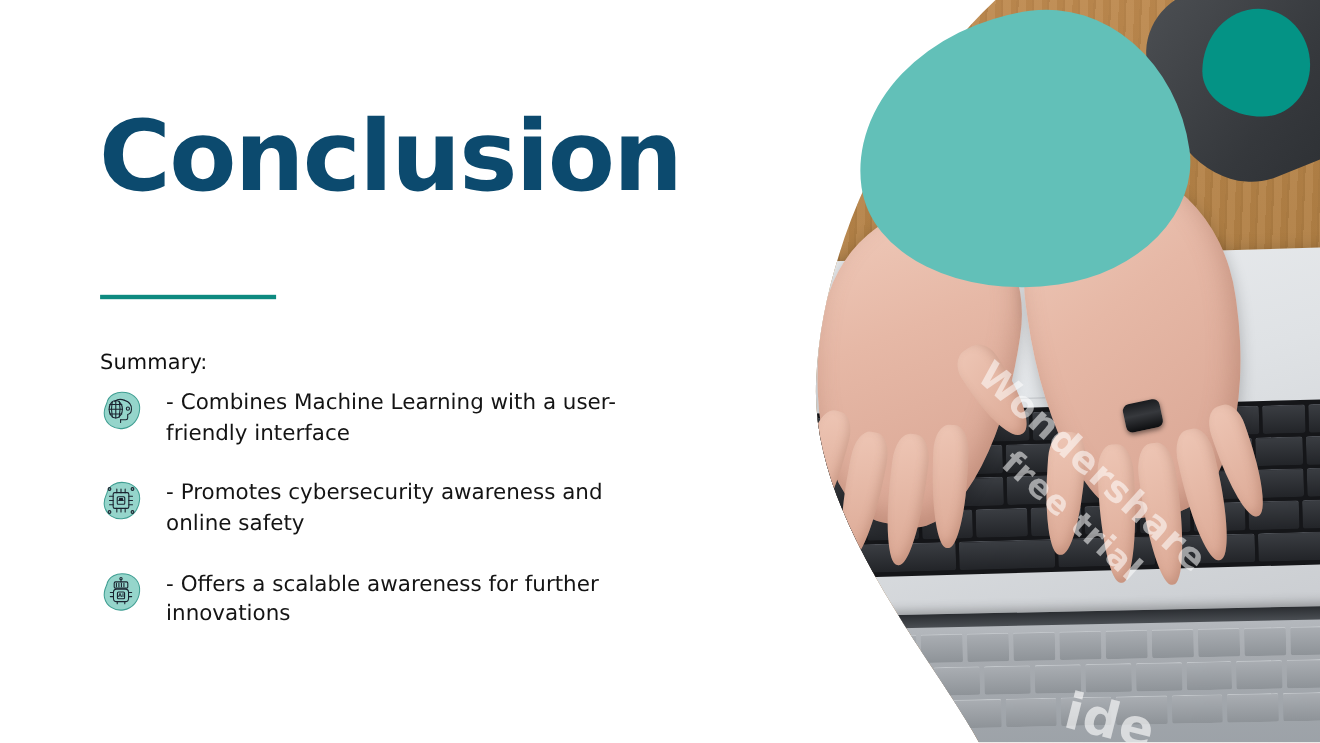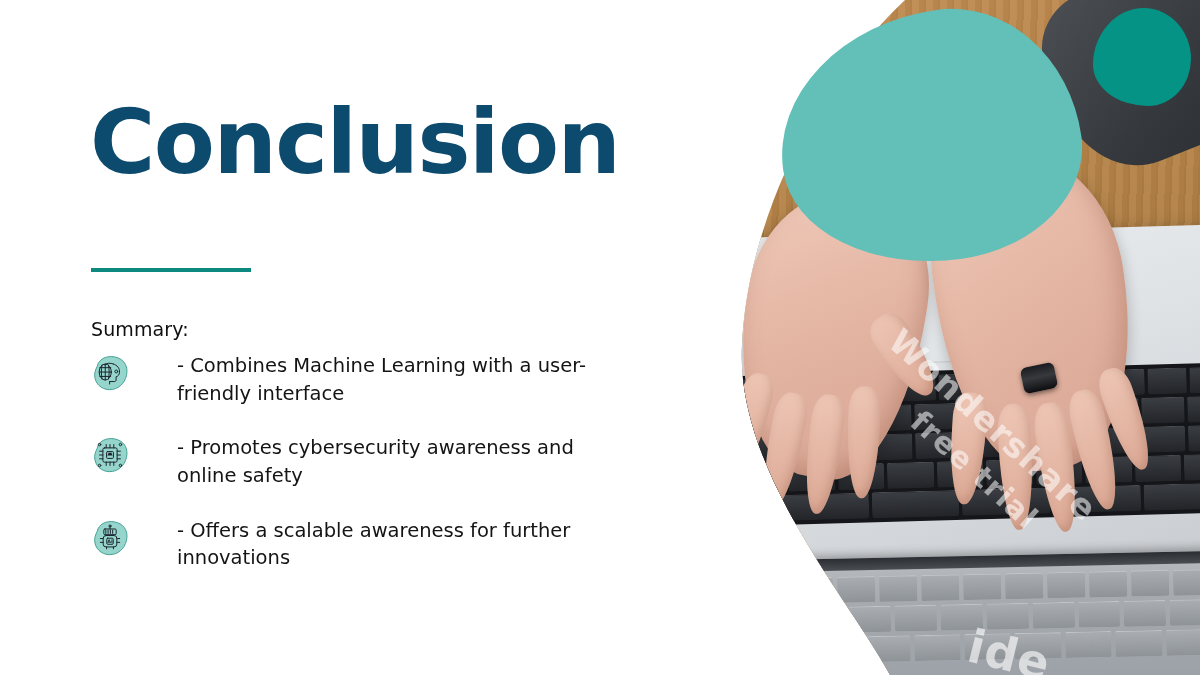--- a/index.html
+++ b/index.html
@@ -238,21 +238,20 @@
   .bullets {
     position: absolute;
     left: 91px;
     top: 352px;
     width: 520px;
   }
   .bullet {
     display: flex;
     align-items: flex-start;
     margin-bottom: 27px;
-    gap: 26px;
   }
   .bullet-icon {
     flex: 0 0 auto;
     width: 38px;
     height: 38px;
     margin-right: 22px;
     margin-top: 2px;
     position: relative;
   }
   .bullet-icon svg { display: block; width: 38px; height: 38px; }

